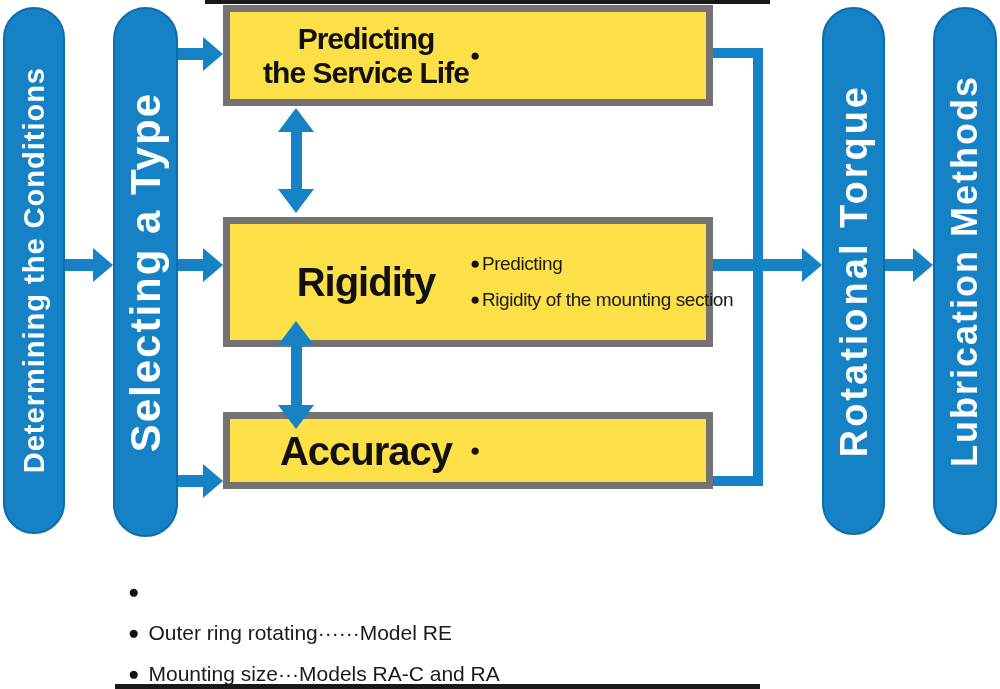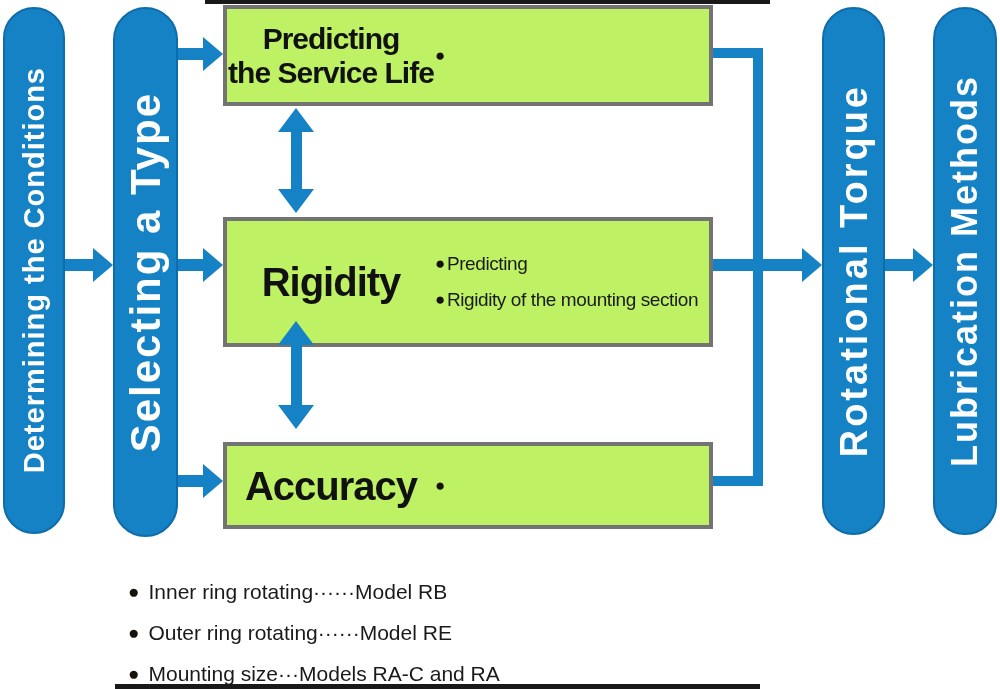--- a/index.html
+++ b/index.html
@@ -25,26 +25,26 @@
   #pill-selecting   { left:113px; top:7px; width:65px; height:530px; }
   #pill-selecting .pill-text { font-size:42px; letter-spacing:2px; }
   #pill-rotational  { left:822px; top:7px; width:63px; height:528px; }
   #pill-rotational .pill-text { font-size:38px; letter-spacing:3px; }
   #pill-lubrication { left:933px; top:7px; width:64px; height:528px; }
   #pill-lubrication .pill-text { font-size:36px; letter-spacing:2px; }
 
   
   .cbox {
     position:absolute; left:223px; width:490px;
-    background:#bef264; border:4px solid #737373;
-    display:flex; align-items:center;
+    background:#fde047; border:7px solid #737373;
+    display:flex; align-items:center;padding-left:32px;
   }
   #box-service-life { top:5px;   height:101px; }
   #box-rigidity     { top:217px; height:130px; }
-  #box-accuracy     { top:442px; height:87px; }
+  #box-accuracy     { top:412px; height:77px; }
   .cbox-title {
     width:208px; flex:0 0 208px; text-align:center;
     font-weight:bold; color:#111111; letter-spacing:-1px;
   }
   #box-service-life .cbox-title { font-size:30px; line-height:34px; }
   #box-rigidity .cbox-title, #box-accuracy .cbox-title { font-size:40px; line-height:42px; }
   .cbox-bullets { flex:1; padding-right:4px; }
   .bullet-line {
     font-size:19px; line-height:36px; color:#1a1a1a;
     letter-spacing:-0.4px; white-space:nowrap; display:flex; align-items:center;
@@ -199,21 +199,20 @@
     <div class="head-down"></div>
   </div>
 
   <div class="conn" id="conn-top-h"></div>
   <div class="conn" id="conn-vert"></div>
   <div class="conn" id="conn-bottom-h"></div>
 
   <div class="legend">
     <div class="legend-item">
       <span class="dot">●</span>
-      <span>Inner ring rotating······Model RB</span>
     </div>
     <div class="legend-item">
       <span class="dot">●</span>
       <span>Outer ring rotating······Model RE</span>
     </div>
     <div class="legend-item">
       <span class="dot">●</span>
       <span>Mounting size···Models RA-C and RA</span>
     </div>
   </div>

